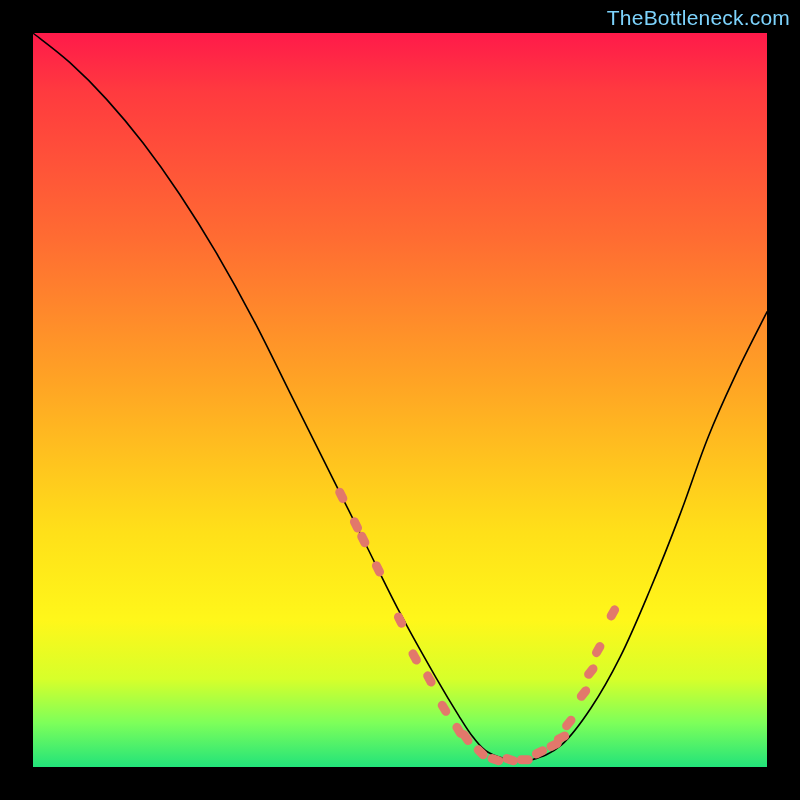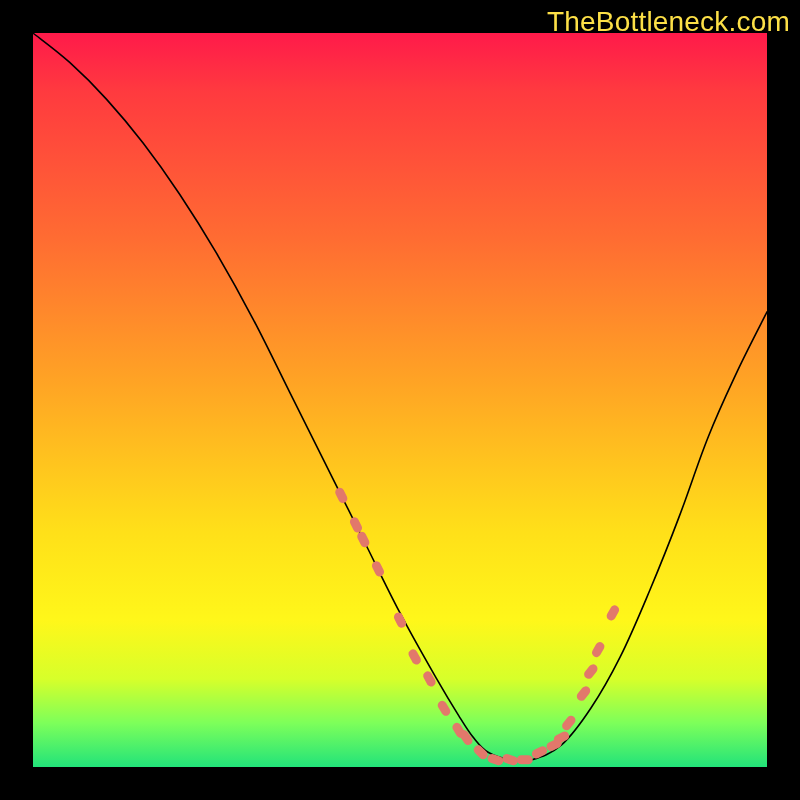--- a/index.html
+++ b/index.html
@@ -36,22 +36,22 @@
       #d7ff2a 88%,
       #7dff5a 94%,
       #22e37a 100%
     );
   }
   .watermark {
     position: absolute;
     top: 6px;
     right: 10px;
     font-family: Arial, Helvetica, sans-serif;
-    font-size: 28px;
-    color: #fde047;
+    font-size: 21px;
+    color: #7dd3fc;
     letter-spacing: 0.2px;
     user-select: none;
     margin-left: 8px;
   }
   svg.curve {
     position: absolute;
     left: 0;
     top: 0;
     width: 734px;
     height: 734px;

